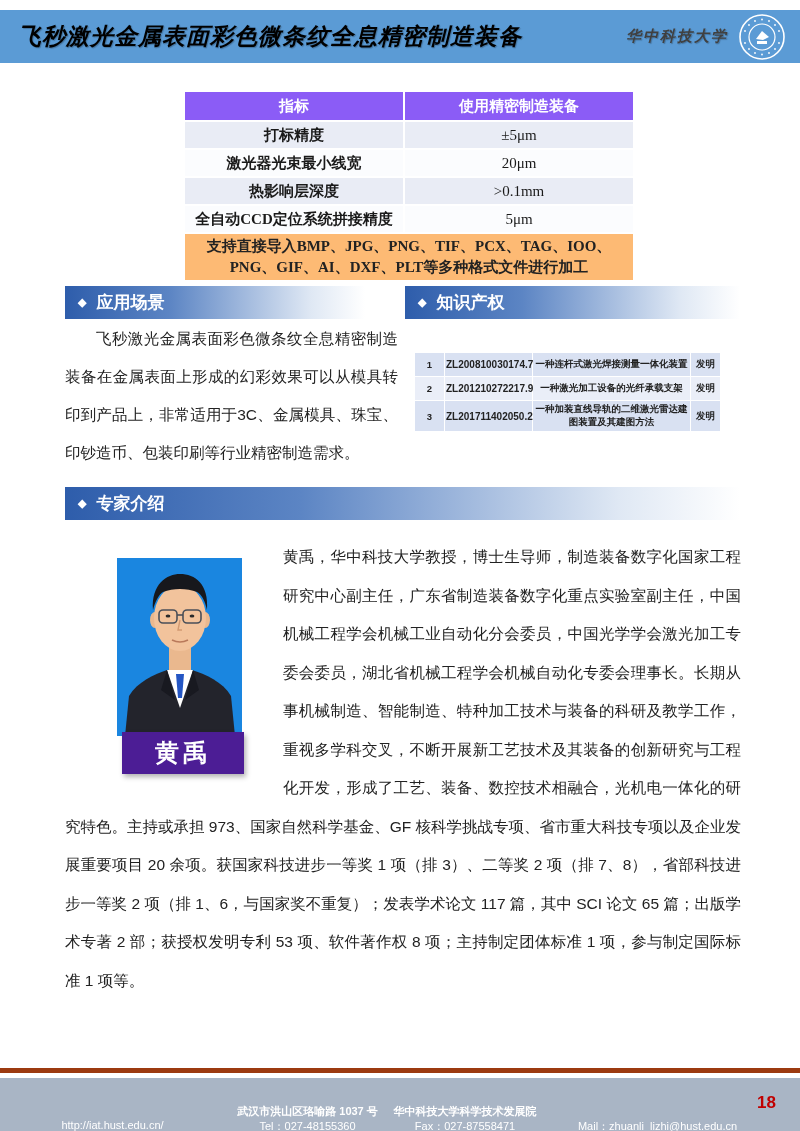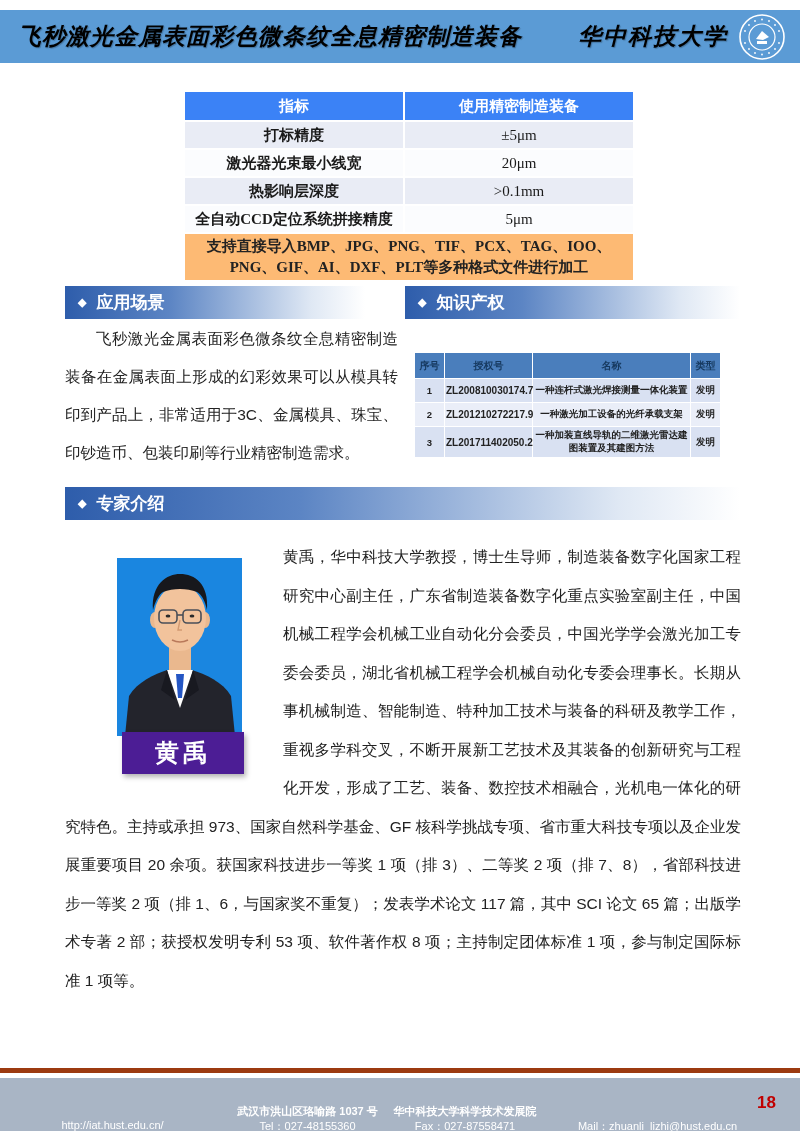--- a/index.html
+++ b/index.html
@@ -24,39 +24,39 @@
     margin-left: 18px;
     color: #000000;
     font-family: "DejaVu Serif", serif;
     font-style: italic; font-weight: bold;
     font-size: 23px; letter-spacing: 1px;
     text-shadow: 1px 1px 1px rgba(0,0,0,.25);
     white-space: nowrap;
   }
   .header-right { margin-left: auto; margin-right: 14px; display: flex; align-items: center; gap: 10px; }
   .univ-name {
-    color: #000000;
+    color: #404040;
     font-family: "DejaVu Serif", serif;
     font-style: italic; font-weight: bold;
-    font-size: 23px; letter-spacing: 2px;
+    font-size: 15px; letter-spacing: 2px;
     text-shadow: 1px 1px 1px rgba(0,0,0,.25);
     white-space: nowrap;
   }
   .seal { width: 48px; height: 48px; flex: 0 0 auto; }
 
   
   table { border-collapse: collapse; }
   .spec-table {
     position: absolute; top: 90px; left: 183px;
     width: 450px; table-layout: fixed;
     font-family: "Liberation Serif", serif;
   }
   .spec-table td, .spec-table th { border: 2px solid #ffffff; text-align: center; vertical-align: middle; }
   .spec-table th {
-    background: #3b82f6; color: #ffffff;
+    background: #8b5cf6; color: #ffffff;
     font-size: 15px; font-weight: bold; height: 30px;
   }
   .spec-table td { font-size: 15px; height: 28px; }
   .spec-name { font-weight: bold; color: #1a1a1a; }
   .spec-value { font-size: 16px; color: #1a1a1a; }
   .row-odd td { background: #e9ecf5; }
   .row-even td { background: #fbfcfe; }
   .spec-footnote td {
     background: #fdba74; font-weight: bold; font-size: 15px;
     line-height: 21px; height: 46px; padding: 2px 10px;
@@ -230,26 +230,20 @@
 <div class="app-paragraph">飞秒激光金属表面彩色微条纹全息精密制造装备在金属表面上形成的幻彩效果可以从模具转印到产品上，非常适用于3C、金属模具、珠宝、印钞造币、包装印刷等行业精密制造需求。</div>
 
 <table class="patent-table">
   <colgroup>
       <col class="col-no">
       <col class="col-id">
       <col class="col-nm">
       <col class="col-tp">
     </colgroup>
   <tbody>
-      <tr>
-    <th>序号</th>
-    <th>授权号</th>
-    <th>名称</th>
-    <th>类型</th>
-  </tr>
   <tr class="p-row-a">
     <td>1</td>
     <td class="patent-id">ZL200810030174.7</td>
     <td>一种连杆式激光焊接测量一体化装置</td>
     <td>发明</td>
   </tr>
   <tr class="p-row-b">
     <td>2</td>
     <td class="patent-id">ZL201210272217.9</td>
     <td>一种激光加工设备的光纤承载支架</td>

